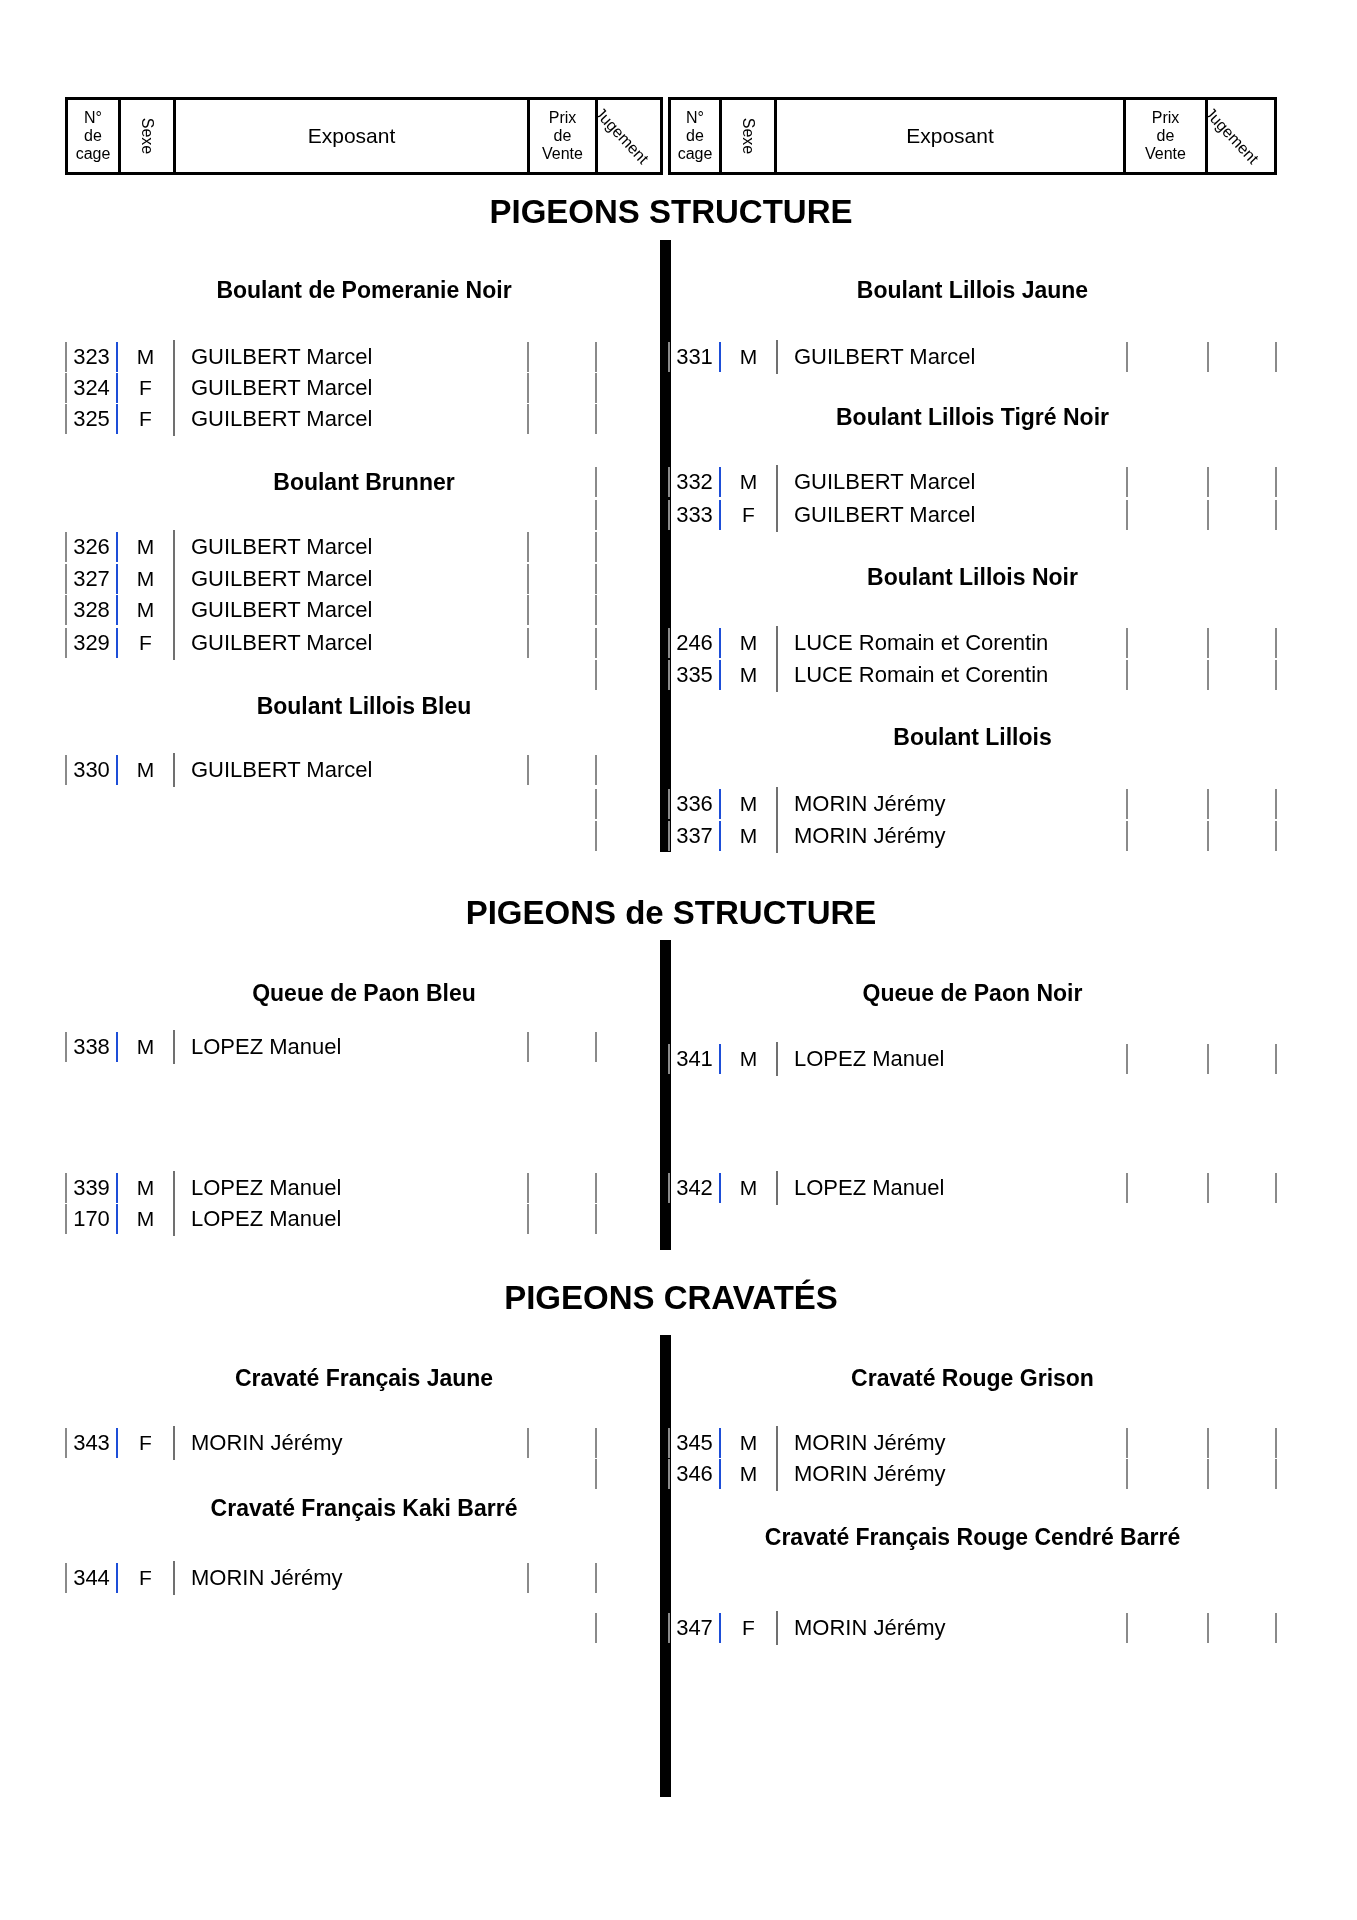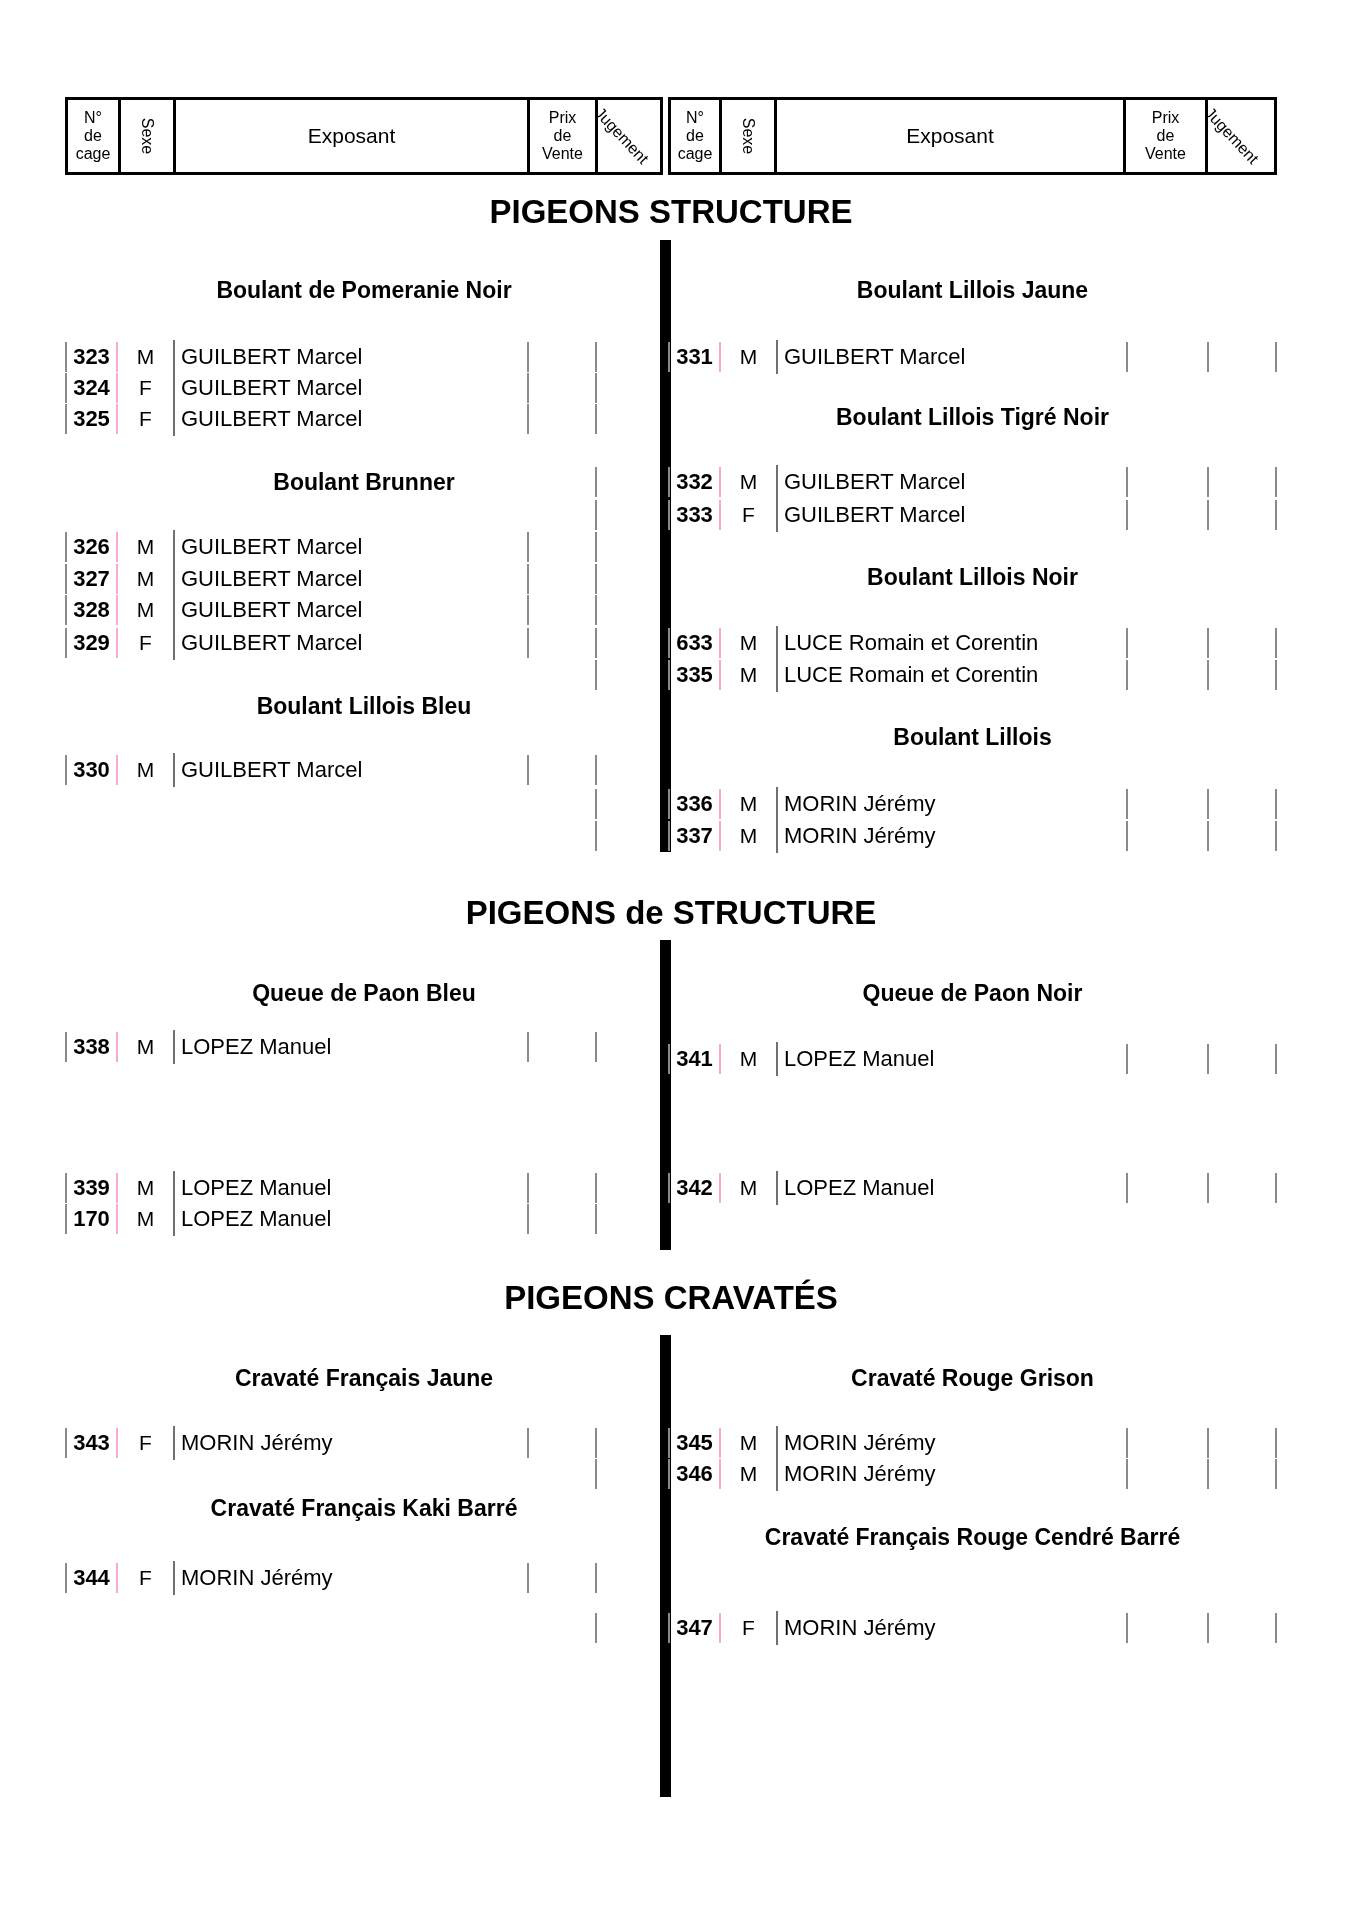--- a/index.html
+++ b/index.html
@@ -29,26 +29,26 @@
   
   .gtitle{position:absolute;height:28px;line-height:28px;text-align:center;
           font-weight:bold;font-size:23px}
   .gtitle.lft{left:65px;width:598px}
   .gtitle.rgt{left:668px;width:609px}
   
   .row{position:absolute;height:30px;line-height:30px;font-size:22px}
   .row.lft{left:65px;width:598px}
   .row.rgt{left:668px;width:609px}
   .cage{position:absolute;left:0;top:0;height:30px;width:53px;box-sizing:border-box;
-        text-align:center;font-weight:bold;
-        border-left:2px solid #8a8a8a;border-right:2px solid #f9a8d4}
+        text-align:center;font-weight:normal;
+        border-left:2px solid #8a8a8a;border-right:2px solid #1d4ed8}
   .sexe{position:absolute;left:53px;top:0;height:30px;width:55px;
         text-align:center;font-size:21px}
   .name{position:absolute;left:108px;top:-2px;height:34px;line-height:34px;right:0;
-        border-left:2px solid #707070;padding-left:6px;white-space:nowrap;overflow:hidden}
+        border-left:2px solid #707070;padding-left:16px;white-space:nowrap;overflow:hidden}
   .tick{position:absolute;top:0;width:2px;height:30px;background:#8a8a8a}
   .row.lft .tp{left:462px}
   .row.lft .tj{left:530px}
   .row.rgt .tp{left:458px}
   .row.rgt .tj{left:539px}
   .row.rgt .te{left:607px}
   
   .ghost{position:absolute;left:595px;width:2px;height:30px;background:#8a8a8a}
   
   .vdiv{position:absolute;left:660px;width:11px;background:#000}
@@ -201,21 +201,21 @@
     <span class="sexe">F</span>
     <span class="name">GUILBERT Marcel</span>
     <i class="tick tp"></i>
     <i class="tick tj"></i>
     <i class="tick te"></i>
   </div>
 
   <div class="gtitle rgt" style="top:563px">Boulant Lillois Noir</div>
 
   <div class="row rgt" style="top:628px">
-    <span class="cage">633</span>
+    <span class="cage">246</span>
     <span class="sexe">M</span>
     <span class="name">LUCE Romain et Corentin</span>
     <i class="tick tp"></i>
     <i class="tick tj"></i>
     <i class="tick te"></i>
   </div>
   <div class="row rgt" style="top:660px">
     <span class="cage">335</span>
     <span class="sexe">M</span>
     <span class="name">LUCE Romain et Corentin</span>

